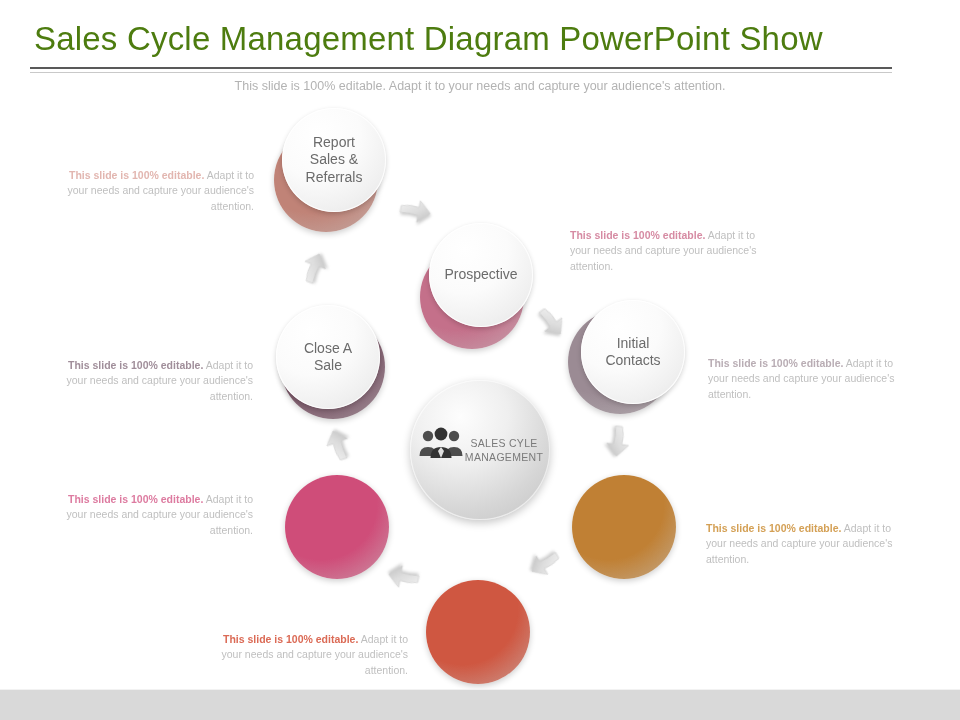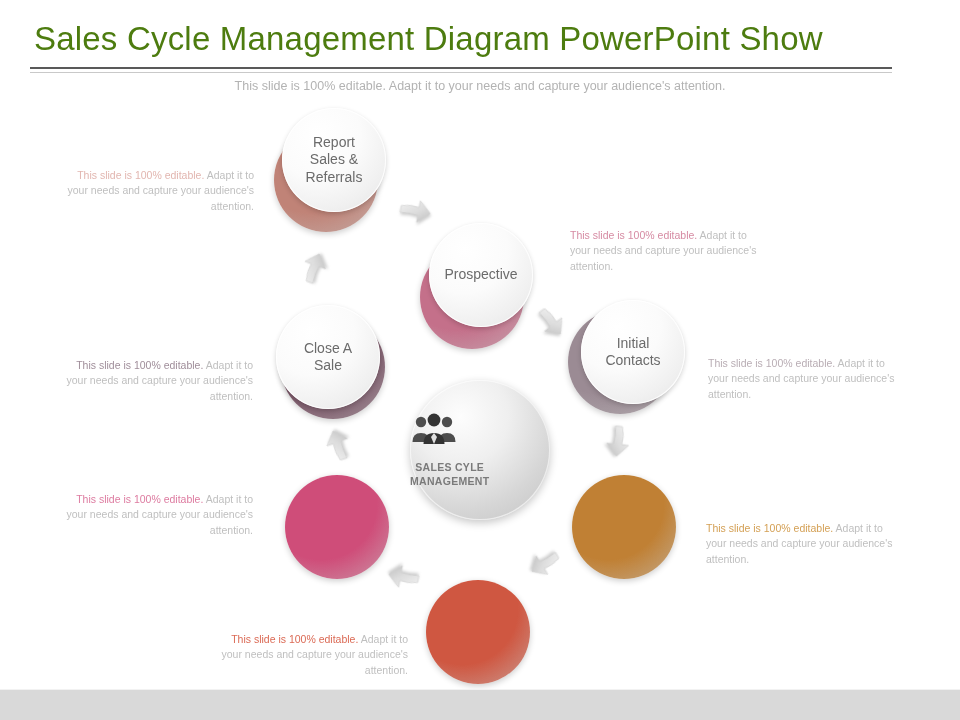--- a/index.html
+++ b/index.html
@@ -132,24 +132,23 @@
     left: 410px;
     top: 280px;
     width: 140px;
     height: 140px;
     border-radius: 50%;
     background:
       radial-gradient(circle at 36% 26%, #fdfdfd 0%, #efefef 35%, #d6d6d6 68%, #c2c2c2 100%);
     box-shadow: 0 3px 9px rgba(0,0,0,0.22),
                 inset 0 0 0 1px rgba(255,255,255,0.6);
     display: flex;
-    flex-direction: column;
-    align-items: flex-start;
+    flex-direction: row;
+    align-items: center;
     justify-content: center;
-    font-weight: bold;
   }
   #hub-icon { margin-bottom: 10px; }
   #hub-label {
     font-size: 10.5px;
     color: #7a7a7a;
     text-align: center;
     line-height: 1.35;
     letter-spacing: 0.3px;
     white-space: pre-line;
   }
@@ -171,21 +170,21 @@
   #arrow-7 { left: 298px; top: 150px; transform: rotate(290deg); }
 
   
   .caption {
     position: absolute;
     font-size: 10.5px;
     line-height: 1.46;
     color: #bfbfbf;
     width: 190px;
   }
-  .caption .lead { font-weight: normal; }
+  .caption .lead { font-weight: bold; }
   .cap-right { text-align: left; }
   .cap-left  { text-align: right; }
 
   #cap-report      { left: 62px;  top: 168px; width: 192px; }
   #cap-close       { left: 55px;  top: 358px; width: 198px; }
   #cap-mango       { left: 55px;  top: 492px; width: 198px; }
   #cap-present     { left: 218px; top: 632px; width: 190px; }
   #cap-prospective { left: 570px; top: 228px; width: 200px; }
   #cap-initial     { left: 708px; top: 356px; width: 200px; }
   #cap-identify    { left: 706px; top: 521px; width: 200px; }

